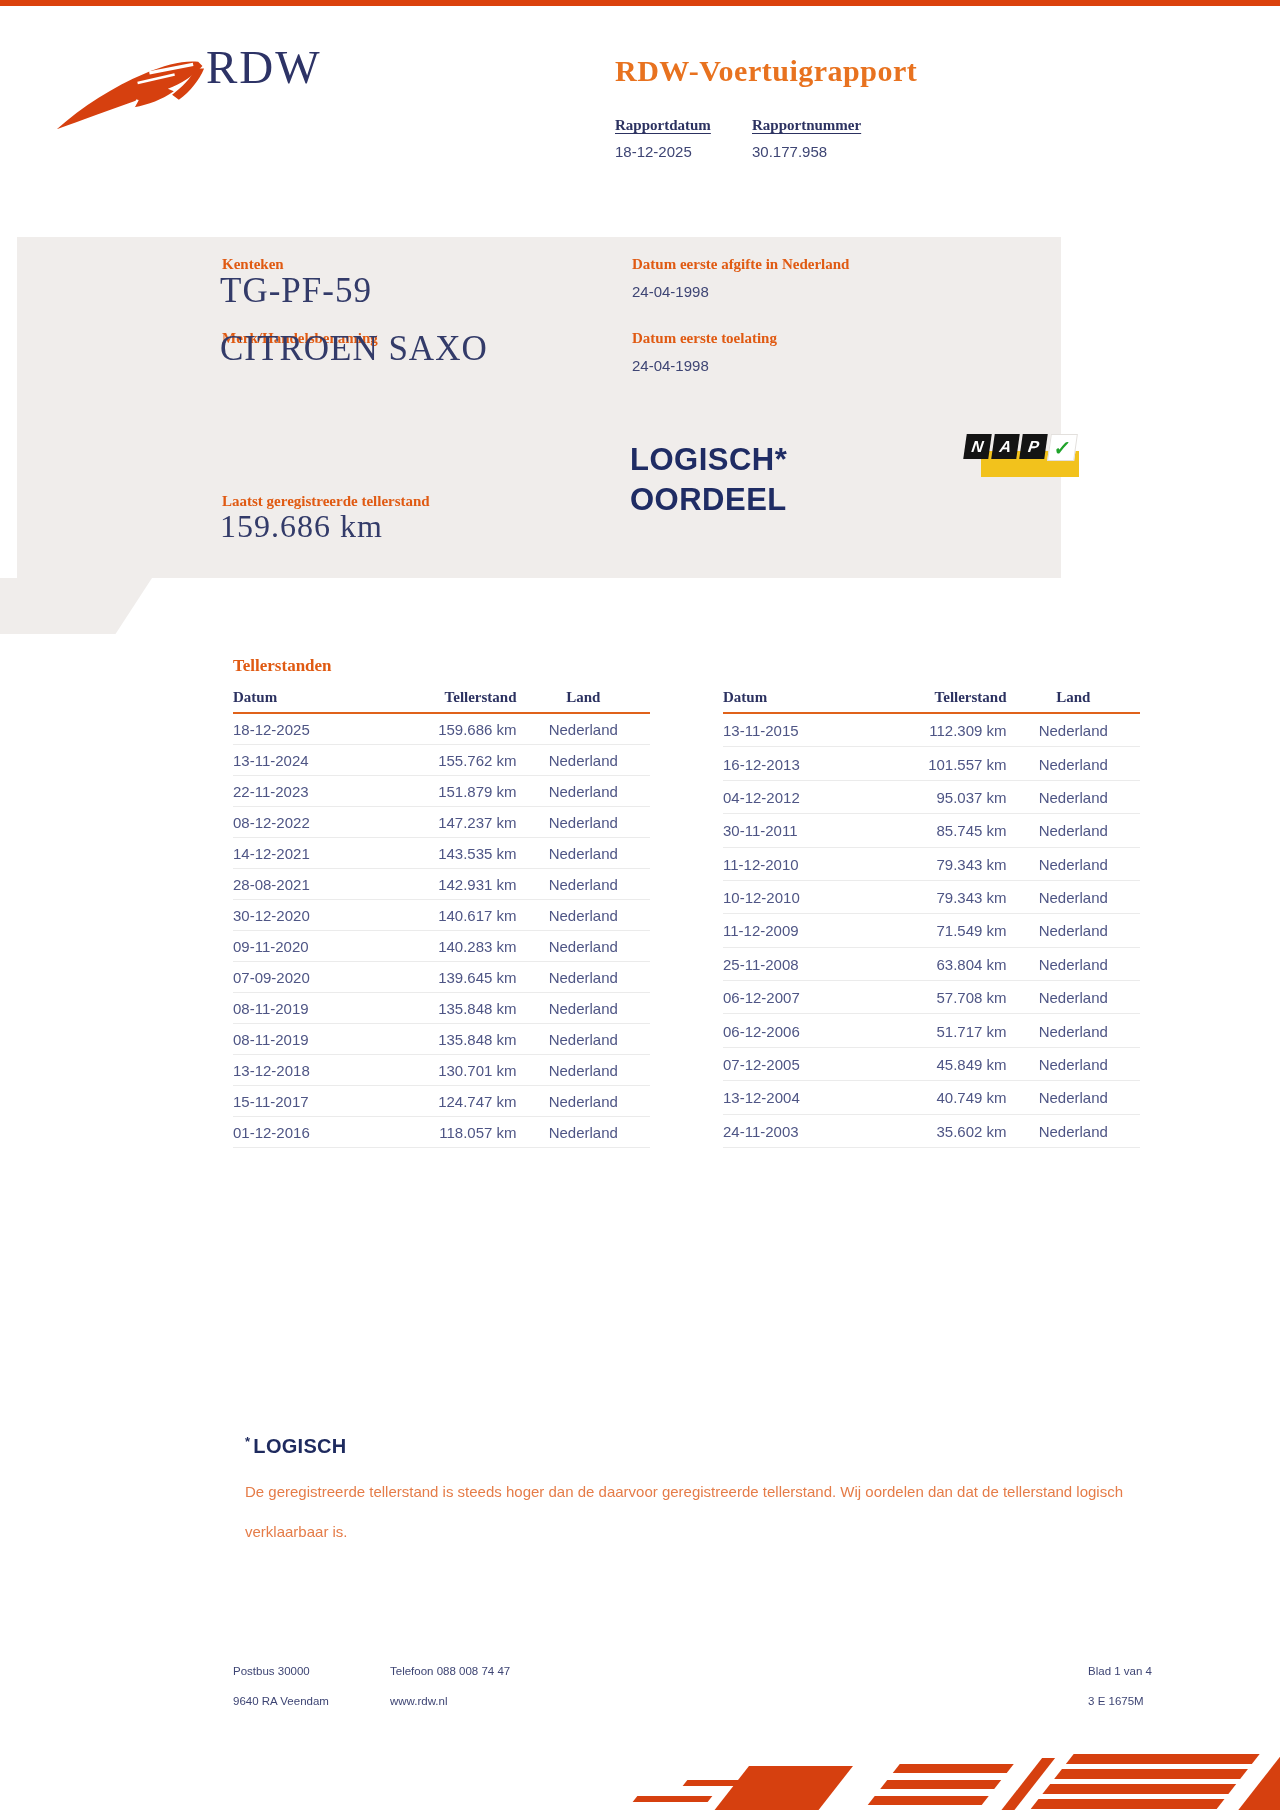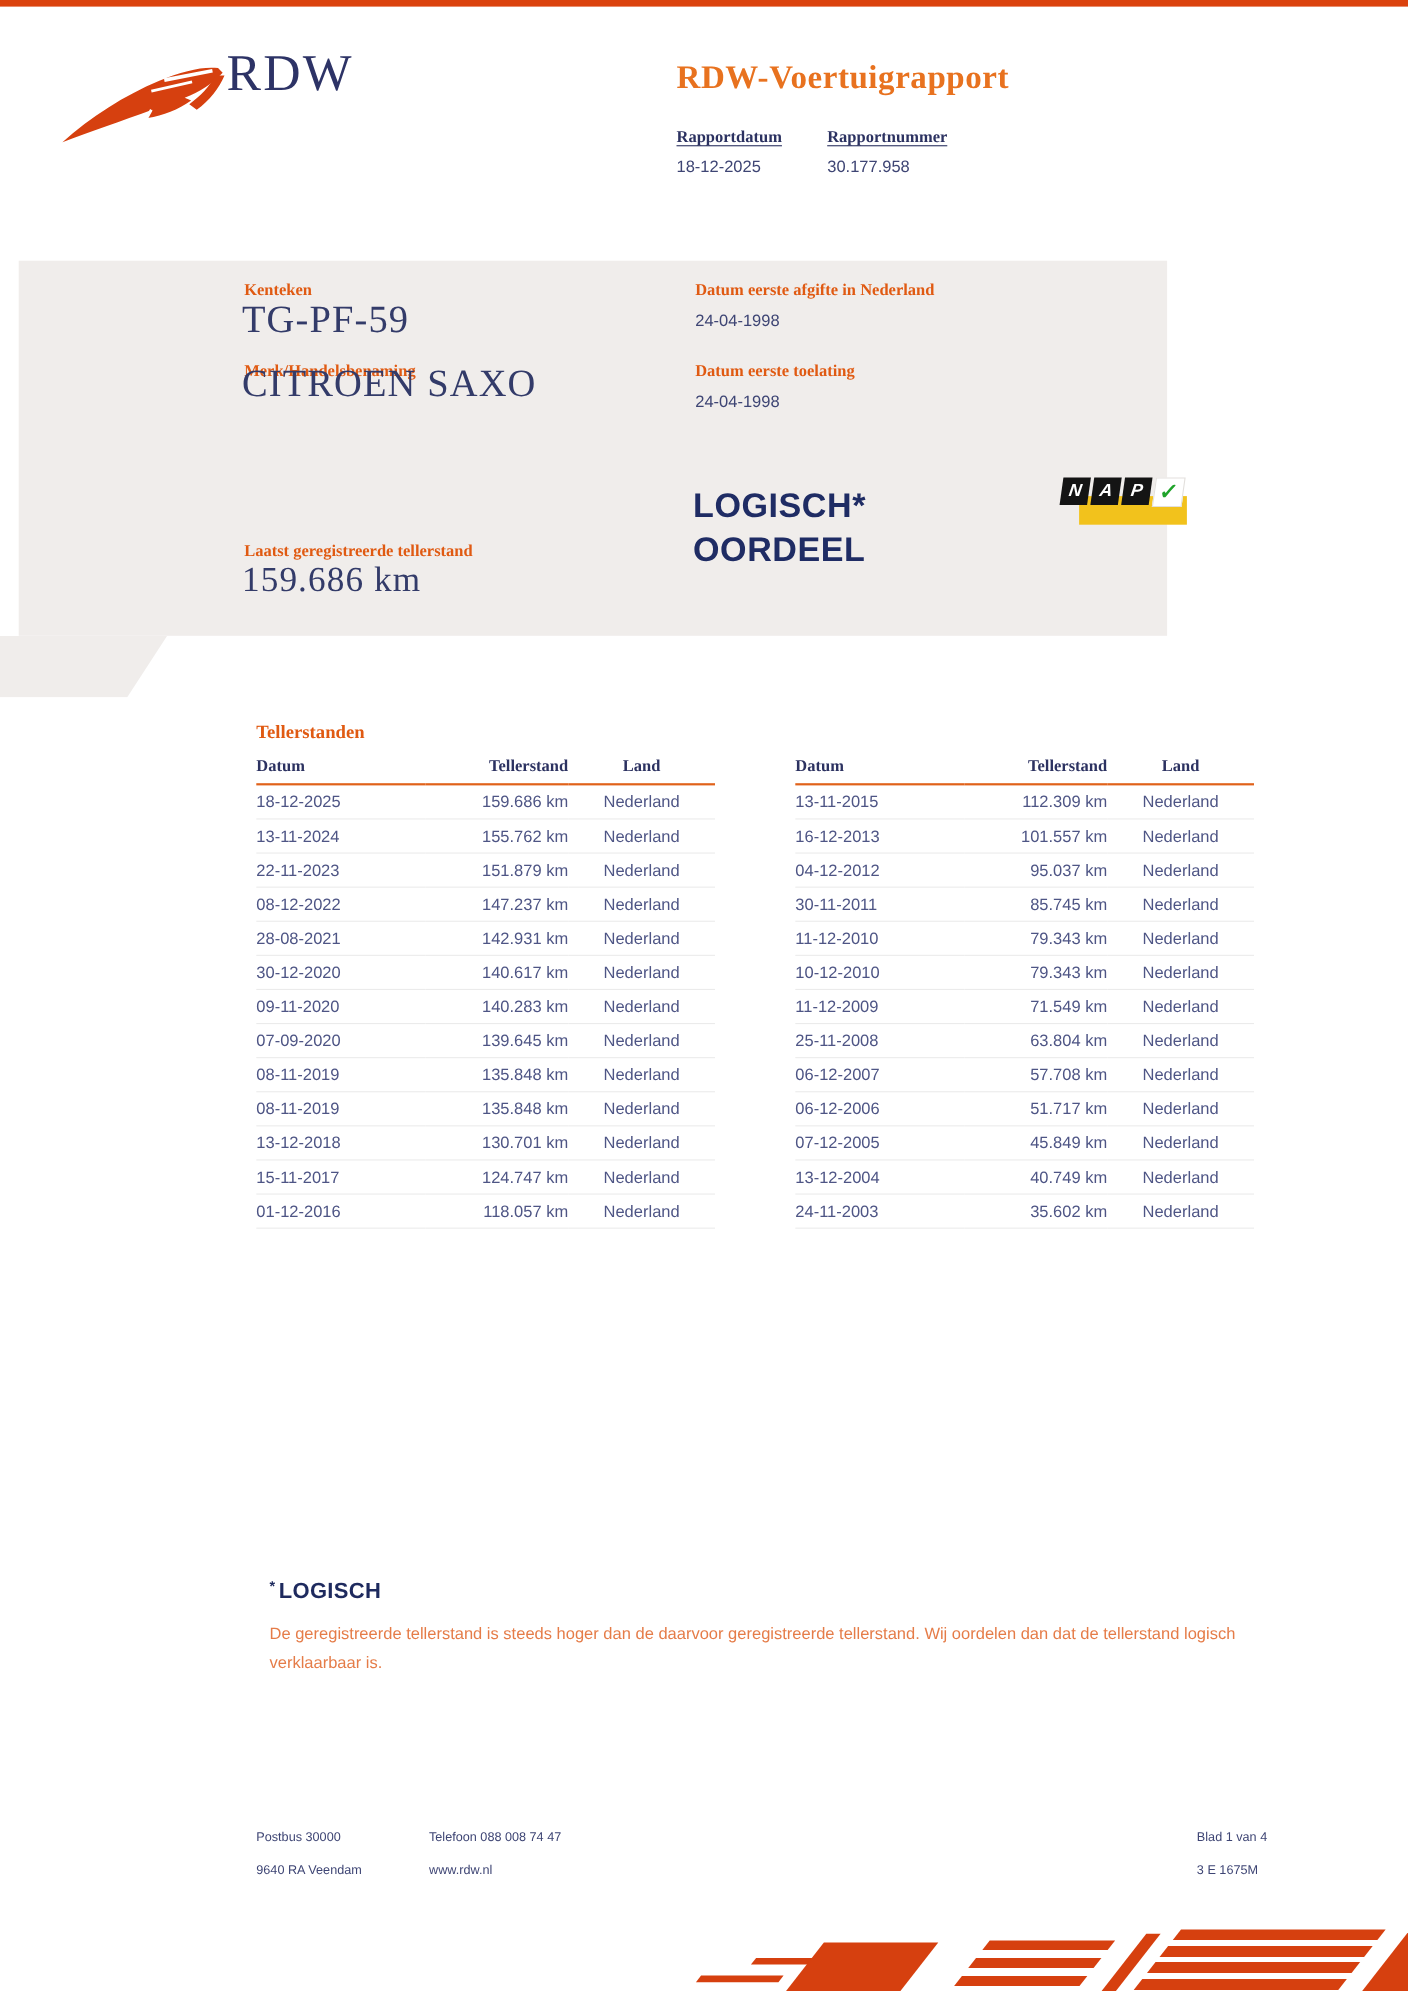--- a/index.html
+++ b/index.html
@@ -64,21 +64,21 @@
   table.meter td{font-size:15px;color:#4e5585;padding:7px 0 6px 0;
                  border-bottom:1px solid #ebebeb;}
   .c-datum{width:37%;text-align:left;}
   .c-stand{width:31%;text-align:right;}
   .c-land{width:32%;text-align:center;}
 
   
   .explain{position:absolute;left:233px;top:1434px;width:948px;margin-left:12px;}
   .explain-h{color:#1e2a5e;font-weight:bold;font-size:20px;letter-spacing:.3px;}
   .explain-h .star{font-size:13px;vertical-align:7px;margin-right:3px;}
-  .explain-p{margin:14px 0 0 0;font-size:15px;color:#e57c48;line-height:26px;}
+  .explain-p{margin:14px 0 0 0;font-size:15px;color:#e57c48;line-height:40px;}
 
   
   .foot{position:absolute;top:1656px;font-size:11.5px;color:#3e4574;line-height:30px;}
   .foot-a{left:233px;}
   .foot-b{left:390px;}
   .foot-c{right:128px;}
 
   
   .deco{position:absolute;right:0;bottom:0;width:655px;height:66px;overflow:hidden;}
   .deco div{position:absolute;background:#d6400f;transform:skewX(-38deg);}
@@ -185,20 +185,25 @@
             <td class="c-stand">151.879 km</td>
             <td class="c-land">Nederland</td>
           </tr>
 
           <tr class="meter-row">
             <td class="c-datum">08-12-2022</td>
             <td class="c-stand">147.237 km</td>
             <td class="c-land">Nederland</td>
           </tr>
 
+          <tr class="meter-row">
+            <td class="c-datum">14-12-2021</td>
+            <td class="c-stand">143.535 km</td>
+            <td class="c-land">Nederland</td>
+          </tr>
 
           <tr class="meter-row">
             <td class="c-datum">28-08-2021</td>
             <td class="c-stand">142.931 km</td>
             <td class="c-land">Nederland</td>
           </tr>
 
           <tr class="meter-row">
             <td class="c-datum">30-12-2020</td>
             <td class="c-stand">140.617 km</td>

